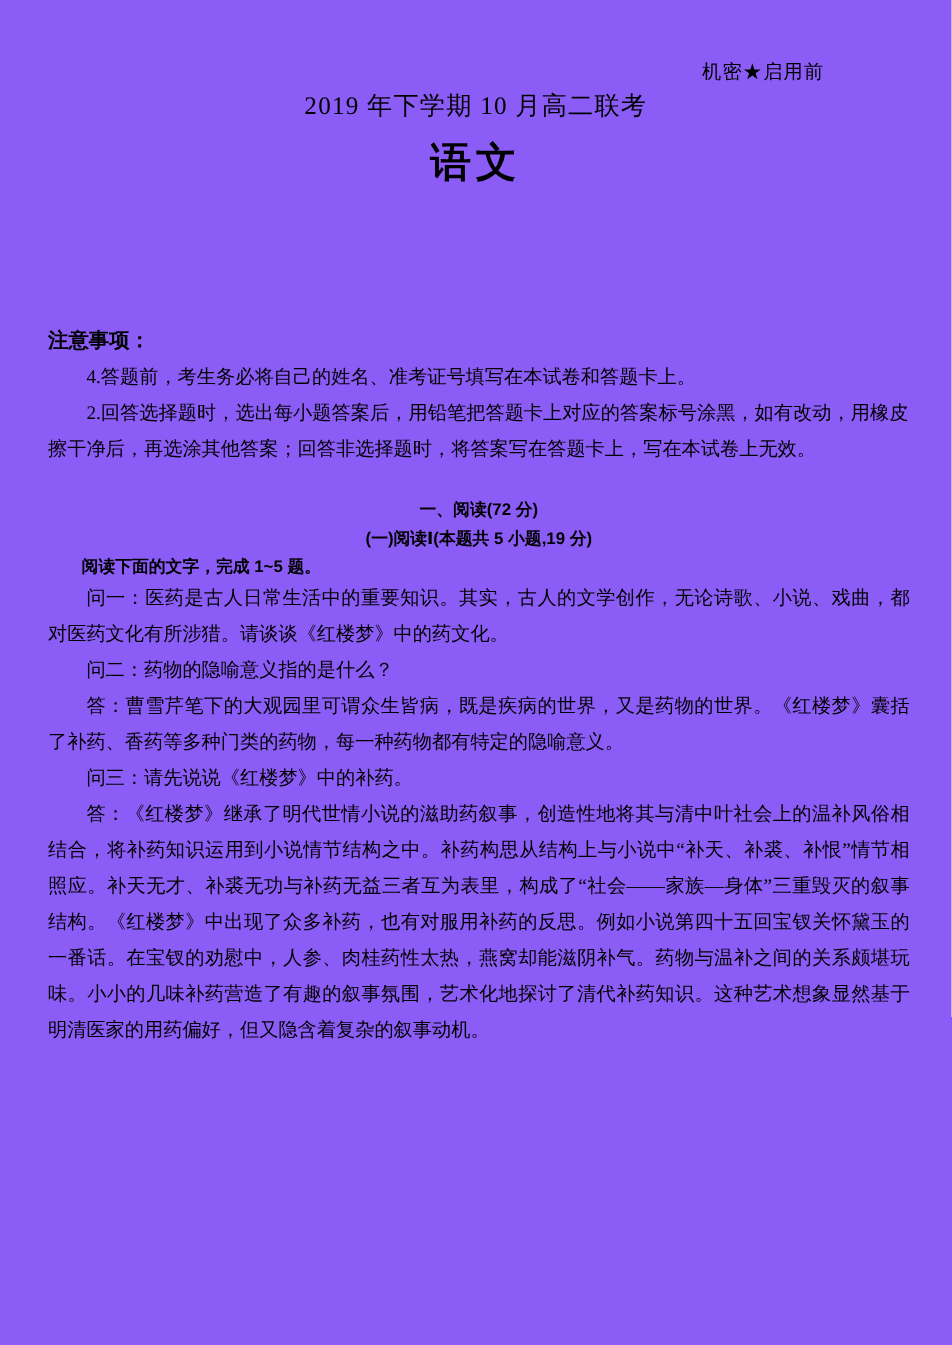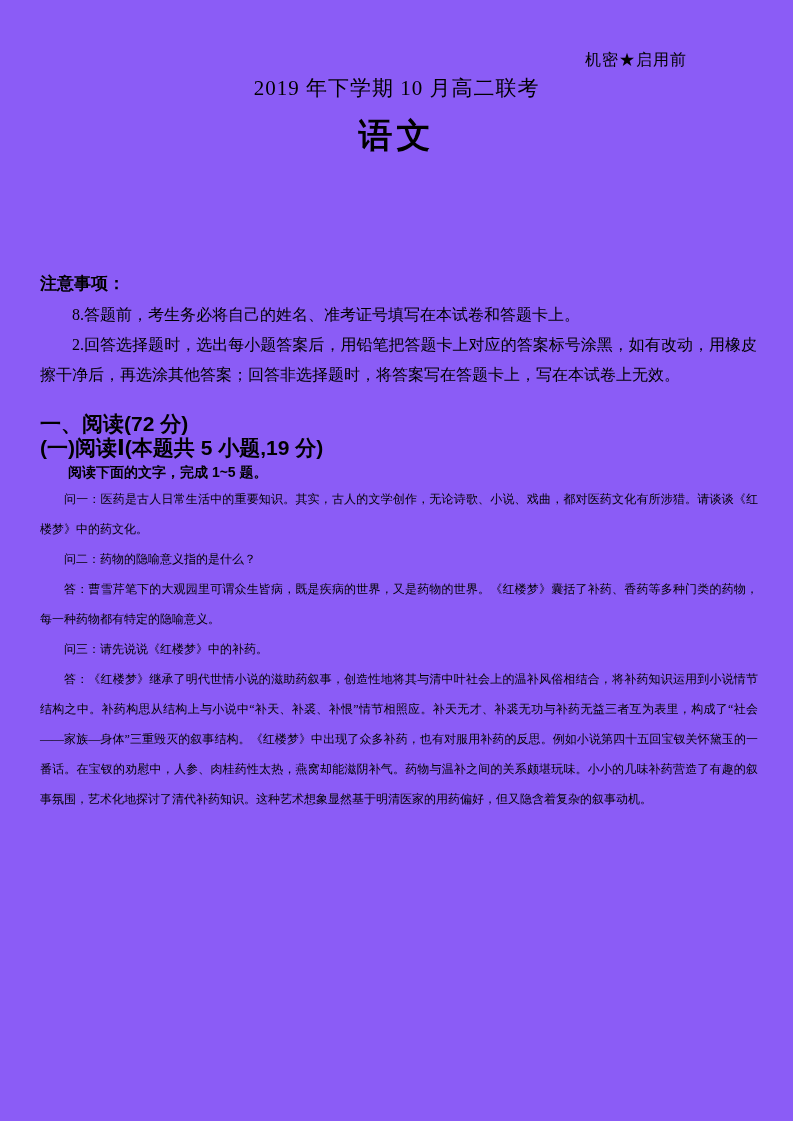--- a/index.html
+++ b/index.html
@@ -31,25 +31,25 @@
     position: absolute; top: 186px; left: 0; width: 100%;
     text-align: center; font-size: 16px;
   }
   .notice { position: absolute; top: 243px; left: 40px; right: 36px; margin-top: 27px; }
   .notice-heading { font-size: 17px; line-height: 28px; margin-bottom: 2px; }
   .notice-item {
     margin: 0; font-size: 16px; line-height: 30px;
     text-indent: 2em; text-align: justify;
   }
   .reading { position: absolute; top: 412px; left: 40px; right: 35px; }
-  .part-heading, .subpart-heading { font-size: 21px; line-height: 24px; }
+  .part-heading, .subpart-heading { font-size: 14px; line-height: 24px; text-align: center; }
   .instruction { font-size: 14px; line-height: 24px; text-indent: 2em; }
   .passage-title { font-size: 17px; line-height: 26px; text-align: center; margin-top: 2px; }
   .para {
-    margin: 0; font-size: 12px; line-height: 30px;
+    margin: 0; font-size: 16px; line-height: 30px;
     text-indent: 2em; text-align: justify;
   }
   .footer {
     position: absolute; top: 1005px; left: 0; width: 100%;
     text-align: center; font-size: 15px;
   }
 </style>
 </head>
 <body>
 
@@ -57,21 +57,21 @@
 
   <div class="classification serif">机密★启用前</div>
 
   <div class="exam-session serif">2019 年下学期 10 月高二联考</div>
 
   <div class="subject hei">语文</div>
 
 
   <div class="notice">
     <div class="notice-heading hei">注意事项：</div>
-    <p class="notice-item kai">8.答题前，考生务必将自己的姓名、准考证号填写在本试卷和答题卡上。</p>
+    <p class="notice-item kai">4.答题前，考生务必将自己的姓名、准考证号填写在本试卷和答题卡上。</p>
     <p class="notice-item kai">2.回答选择题时，选出每小题答案后，用铅笔把答题卡上对应的答案标号涂黑，如有改动，用橡皮擦干净后，再选涂其他答案；回答非选择题时，将答案写在答题卡上，写在本试卷上无效。</p>
   </div>
 
   <div class="reading">
     <div class="part-heading hei">一、阅读(72 分)</div>
     <div class="subpart-heading hei">(一)阅读Ⅰ(本题共 5 小题,19 分)</div>
     <div class="instruction hei">阅读下面的文字，完成 1~5 题。</div>
     <p class="para kai">问一：医药是古人日常生活中的重要知识。其实，古人的文学创作，无论诗歌、小说、戏曲，都对医药文化有所涉猎。请谈谈《红楼梦》中的药文化。</p>
     <p class="para kai">问二：药物的隐喻意义指的是什么？</p>
     <p class="para kai">答：曹雪芹笔下的大观园里可谓众生皆病，既是疾病的世界，又是药物的世界。《红楼梦》囊括了补药、香药等多种门类的药物，每一种药物都有特定的隐喻意义。</p>

